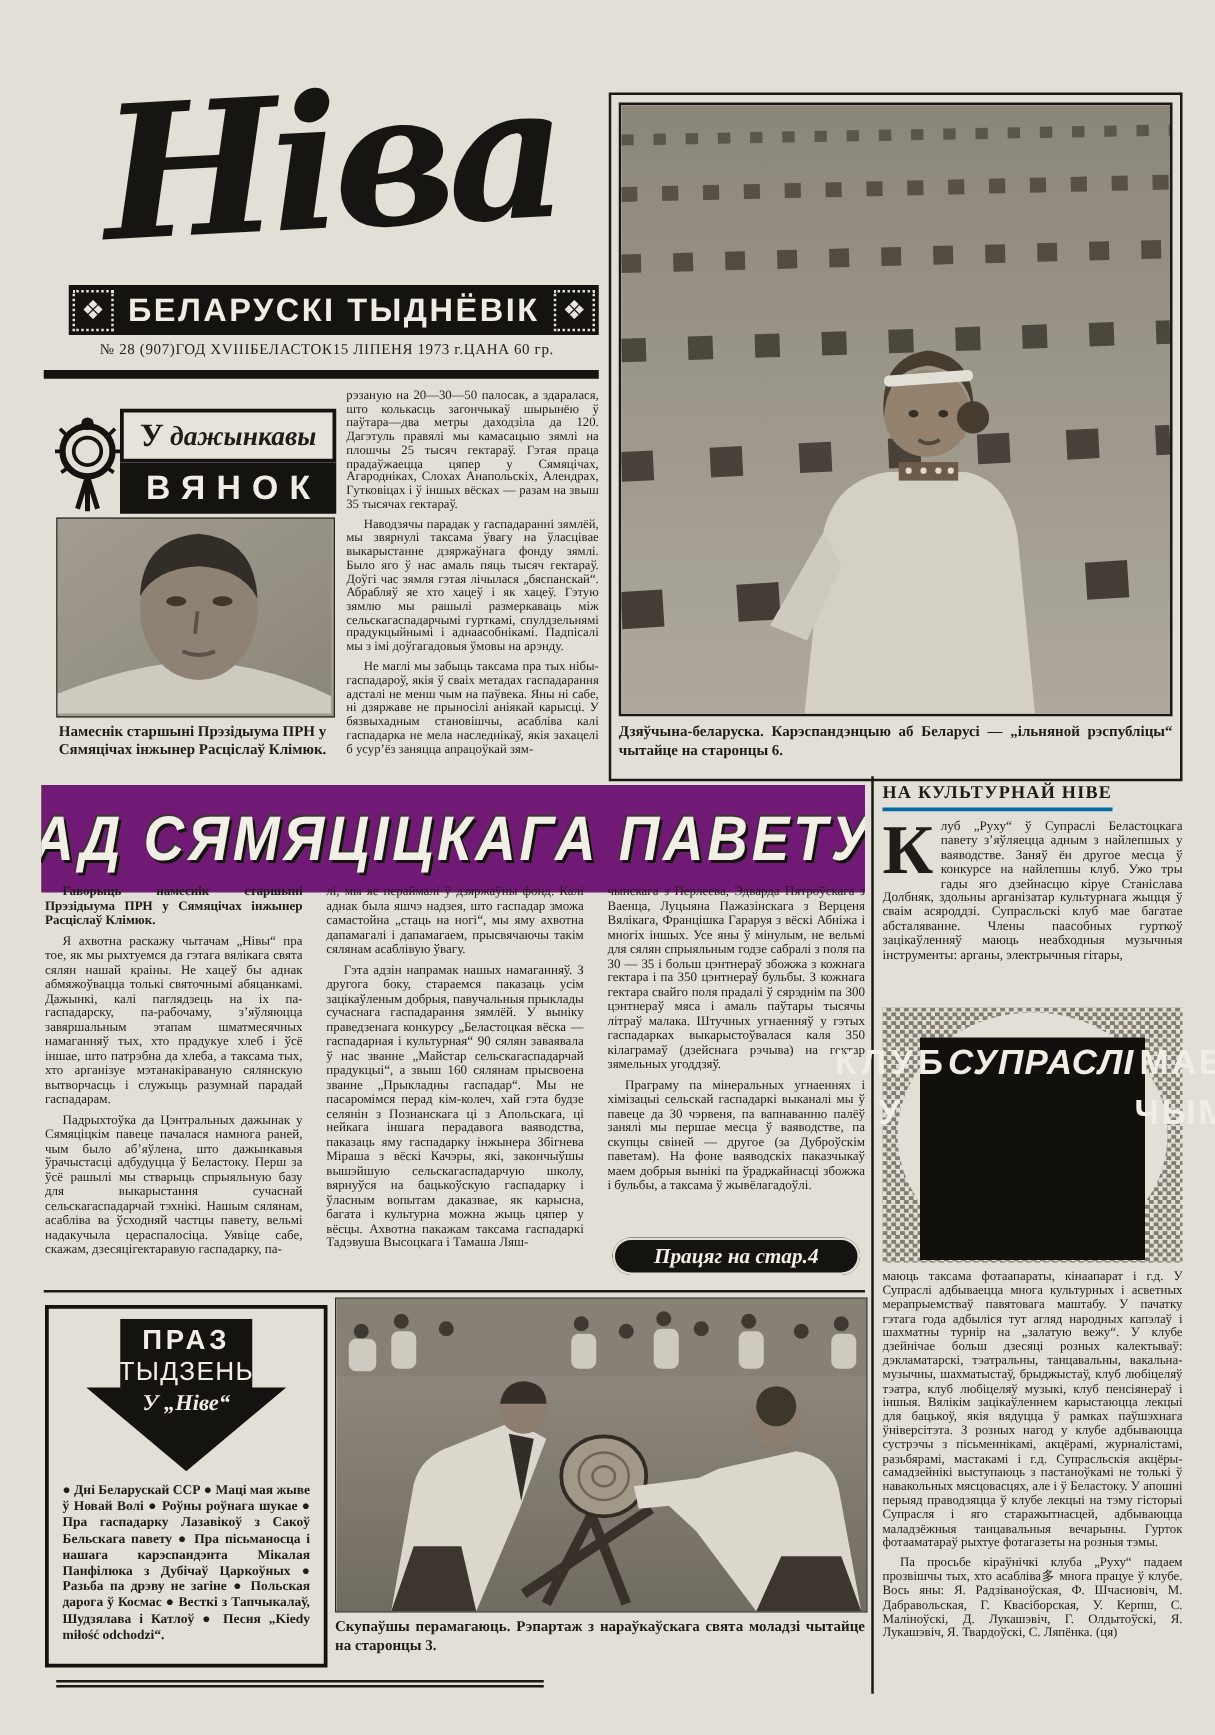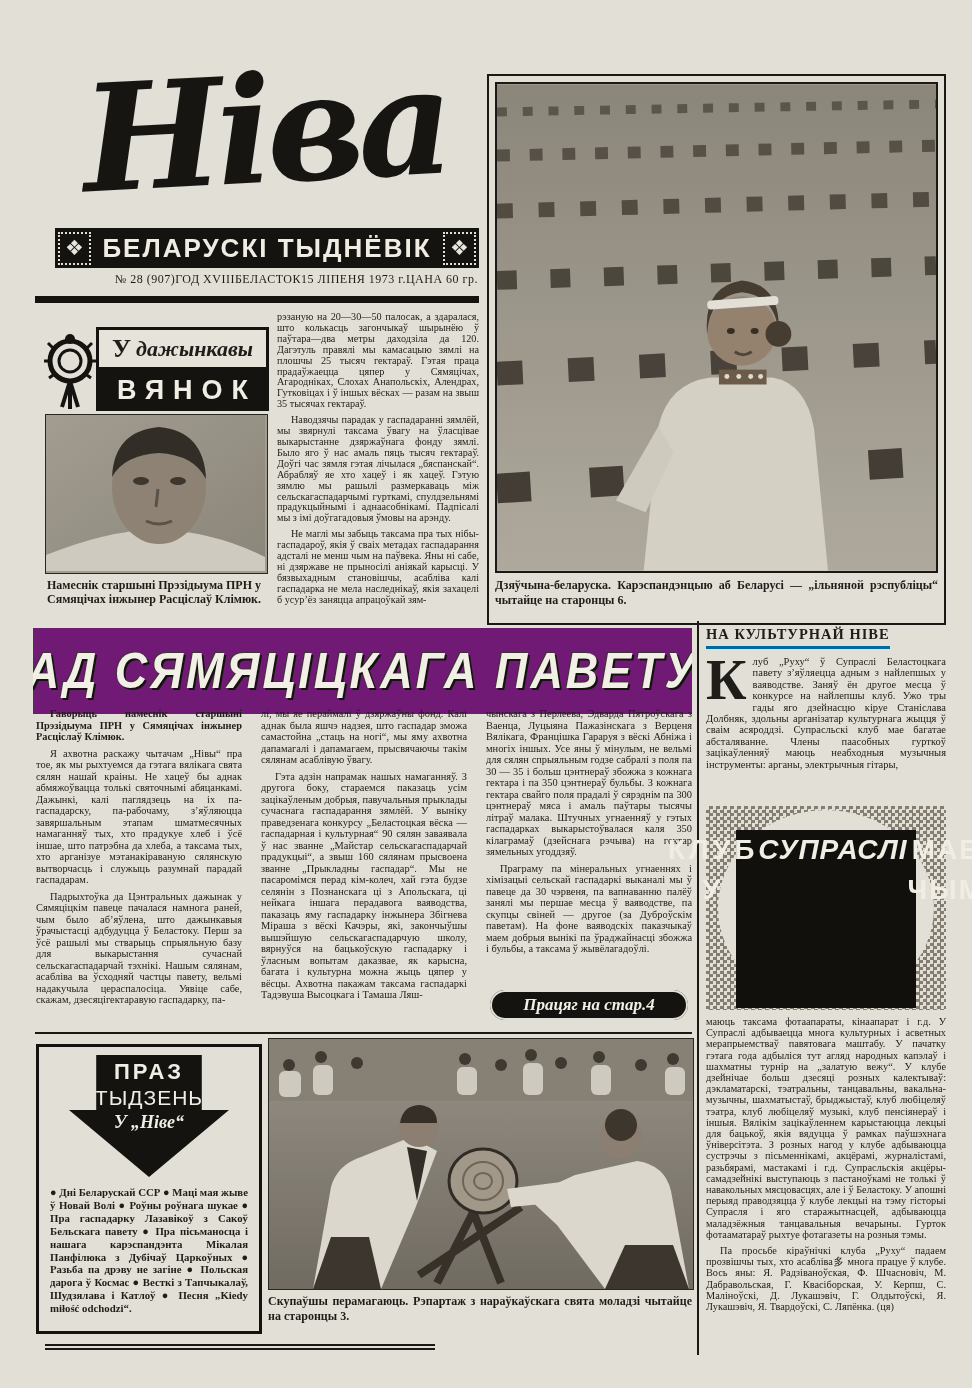--- a/index.html
+++ b/index.html
@@ -12,21 +12,21 @@
   .mast-title{left:50px;top:40px;width:430px;height:180px;
     font-family:"DejaVu Serif",serif;font-style:italic;font-weight:bold;
     font-size:148px;line-height:180px;text-align:center;letter-spacing:-6px;
     transform:rotate(-3deg);color:#171511;}
   .mast-bar{left:55px;top:228px;width:424px;height:40px;background:#151310;
     display:flex;align-items:center;justify-content:space-between;padding:0 3px;box-sizing:border-box;}
   .mast-orn{width:33px;height:33px;background:#151310;border:2px dotted #e2dfd6;box-sizing:border-box;
     color:#e8e5dc;font-size:21px;line-height:29px;text-align:center;font-family:"DejaVu Sans",sans-serif;}
   .mast-sub{flex:1;text-align:center;color:#efece3;font-family:"Liberation Sans",sans-serif;
     font-weight:bold;font-size:26px;letter-spacing:2px;}
-  .dateline{left:45px;top:272px;width:433px;display:flex;justify-content:flex-end;
+  .dateline{left:45px;top:272px;width:433px;display:flex;justify-content:center;
     font-size:12px;letter-spacing:.5px;}
   .thickbar{left:35px;top:296px;width:444px;height:7px;background:#151310;}
 
   
   .badge{left:40px;top:327px;width:229px;height:84px;}
   .badge-emblem{left:0;top:0;width:56px;height:84px;}
   .badge-top{left:56px;top:0;width:173px;height:43px;border:3px solid #151310;background:#e6e3da;
     box-sizing:border-box;display:flex;align-items:center;justify-content:center;gap:5px;}
   .badge-u{font-weight:bold;font-size:26px;}
   .badge-script{font-style:italic;font-weight:bold;font-size:22px;letter-spacing:0;}

